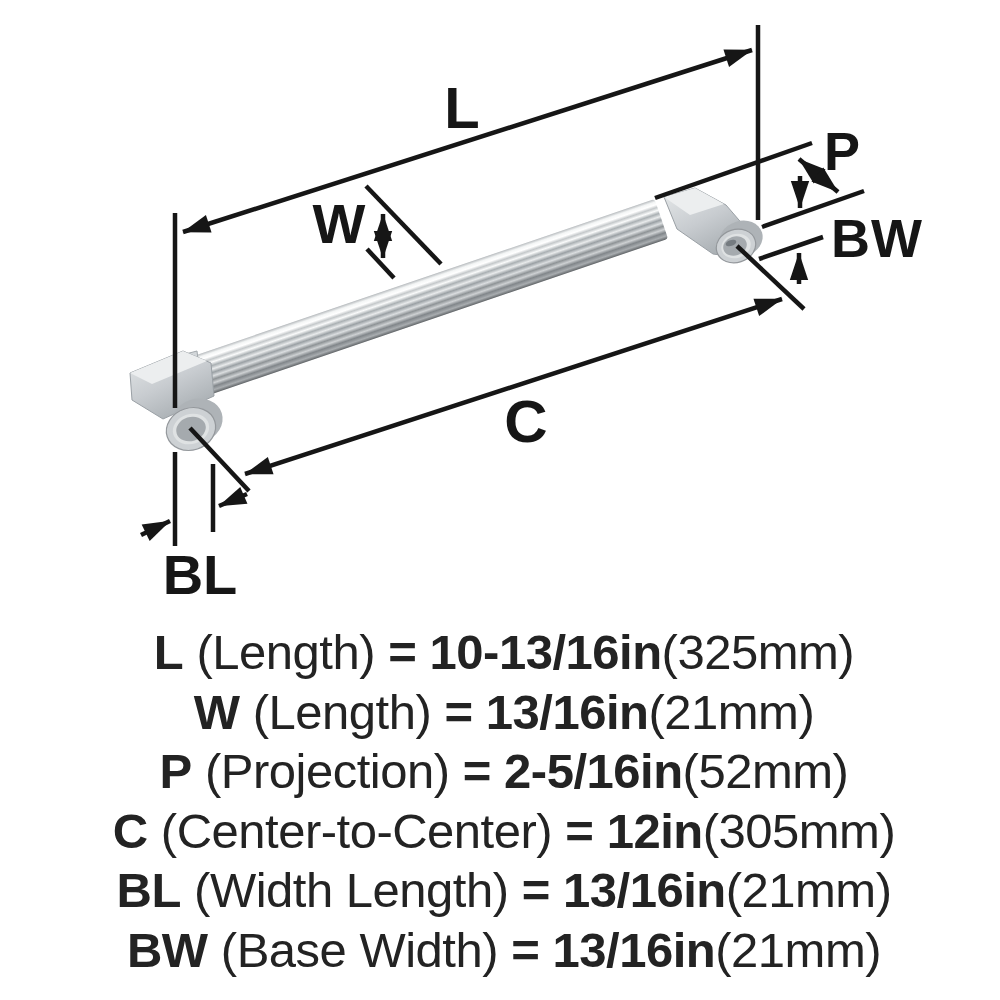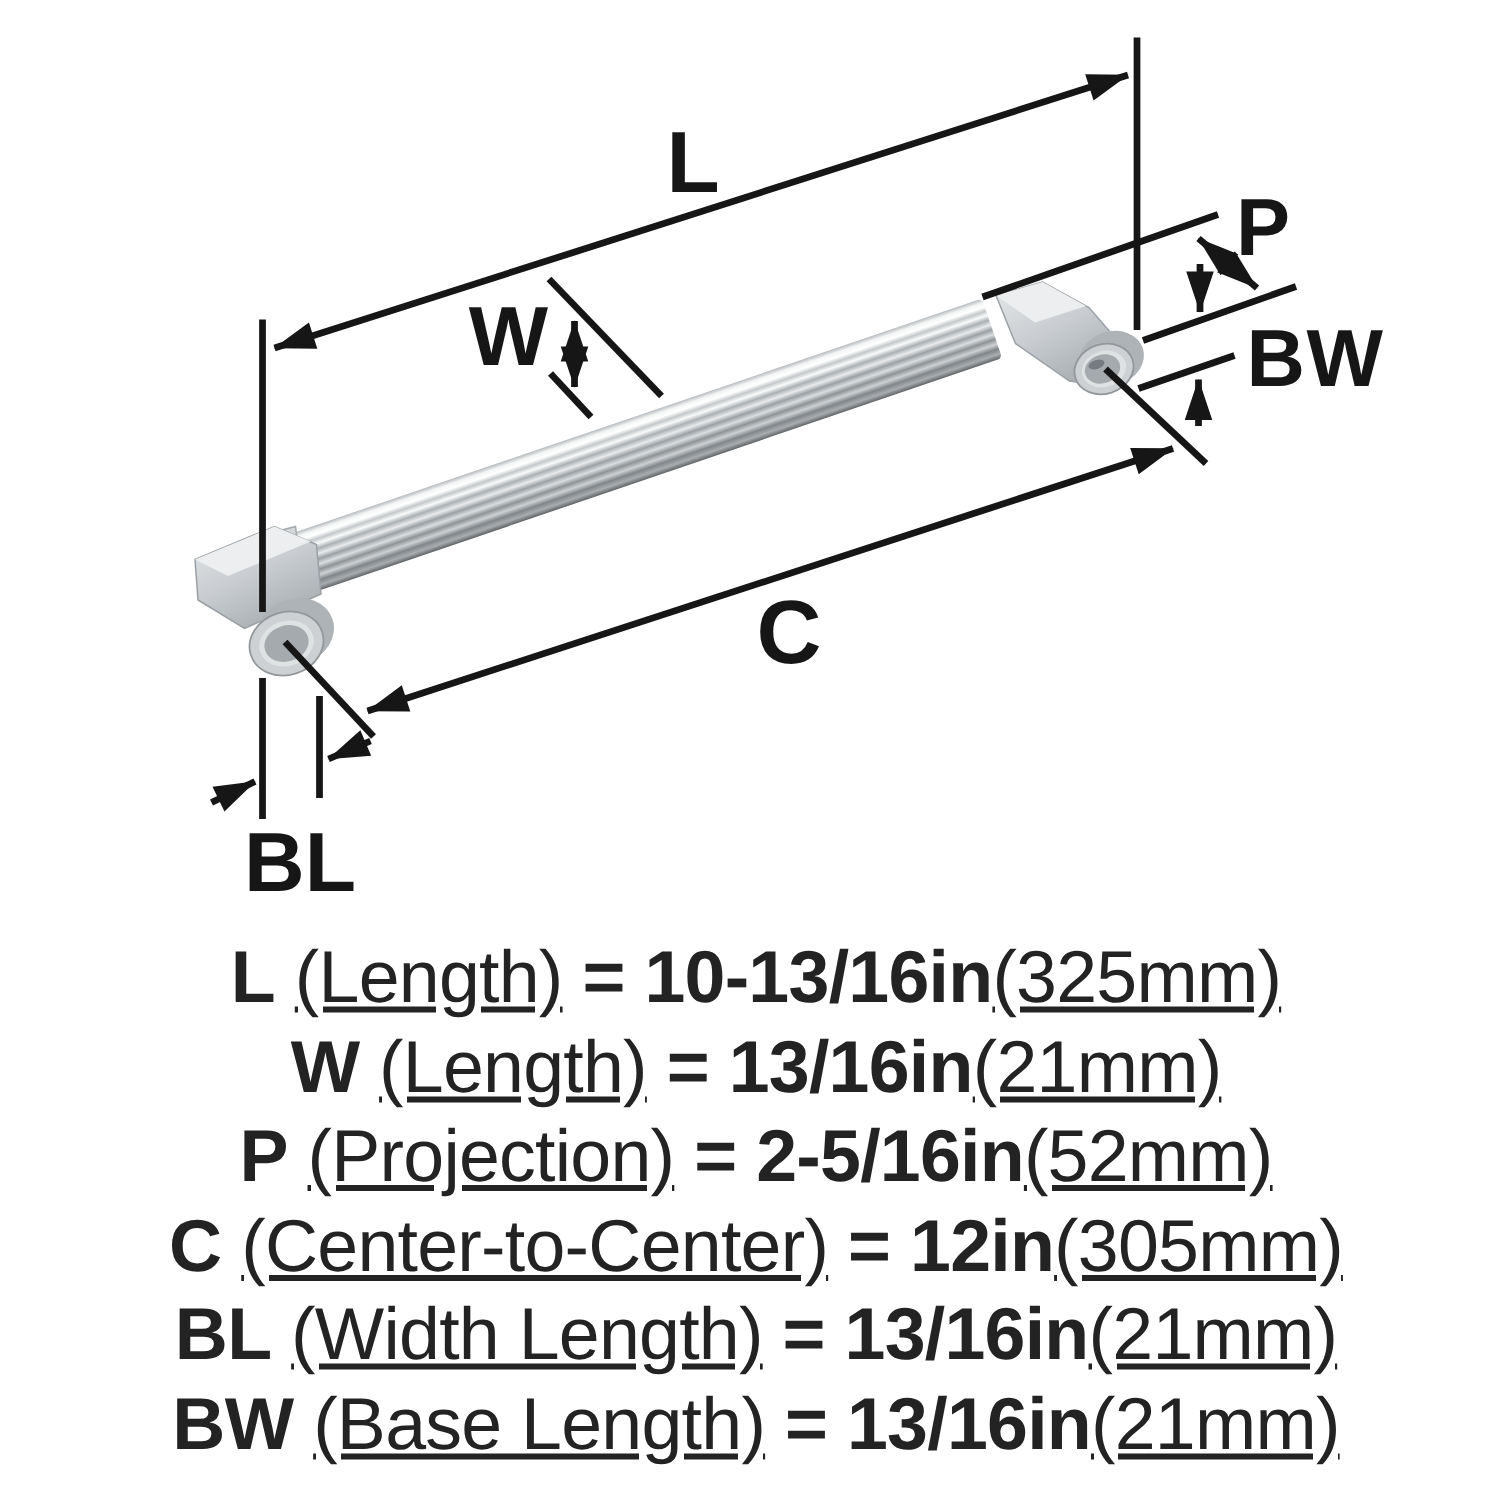--- a/index.html
+++ b/index.html
@@ -31,21 +31,21 @@
     color:var(--text-color);
     transform:translateX(4px);
   }
   .legend-row{
     height:59.5px;line-height:59.5px;
     font-size:49px;
     white-space:nowrap;
     letter-spacing:-0.5px;
   }
   .seg-b{font-weight:700;}
-  .seg-n{font-weight:400;text-decoration:underline;}
+  .seg-n{font-weight:400;}
   .sp{margin-right:0.27em;}
 </style>
 </head>
 <body>
 
 <div class="diagram-wrap">
 <svg width="1000" height="618" viewBox="0 0 1000 618" xmlns="http://www.w3.org/2000/svg">
   <defs>
     <marker id="arw" viewBox="0 0 12 9" refX="11.2" refY="4.5" markerWidth="6.8" markerHeight="5.1" orient="auto-start-reverse" markerUnits="strokeWidth">
       <path class="arrow-head" d="M0.6,0.9 L11.4,4.5 L0.6,8.1 Z"></path>
@@ -150,15 +150,15 @@
   <div class="legend-row">
     <span class="seg-b sp">P</span><span class="seg-n sp">(Projection)</span><span class="seg-b sp">=</span><span class="seg-b">2-5/16in</span><span class="seg-n">(52mm)</span>
   </div>
   <div class="legend-row">
     <span class="seg-b sp">C</span><span class="seg-n sp">(Center-to-Center)</span><span class="seg-b sp">=</span><span class="seg-b">12in</span><span class="seg-n">(305mm)</span>
   </div>
   <div class="legend-row">
     <span class="seg-b sp">BL</span><span class="seg-n sp">(Width Length)</span><span class="seg-b sp">=</span><span class="seg-b">13/16in</span><span class="seg-n">(21mm)</span>
   </div>
   <div class="legend-row">
-    <span class="seg-b sp">BW</span><span class="seg-n sp">(Base Length)</span><span class="seg-b sp">=</span><span class="seg-b">13/16in</span><span class="seg-n">(21mm)</span>
+    <span class="seg-b sp">BW</span><span class="seg-n sp">(Base Width)</span><span class="seg-b sp">=</span><span class="seg-b">13/16in</span><span class="seg-n">(21mm)</span>
   </div>
 </div>
 
 </body></html>

